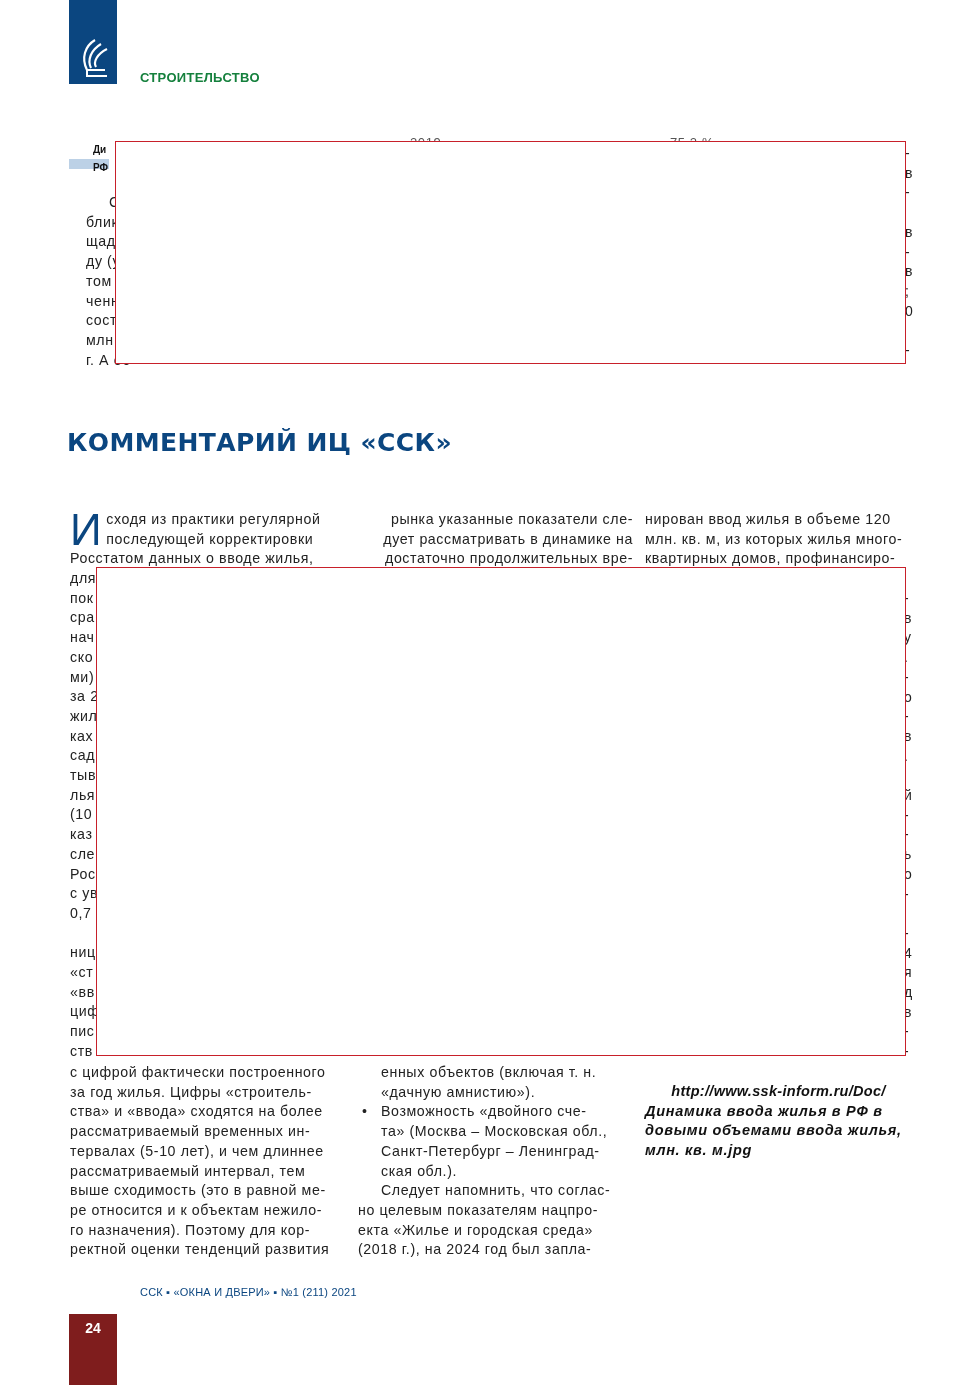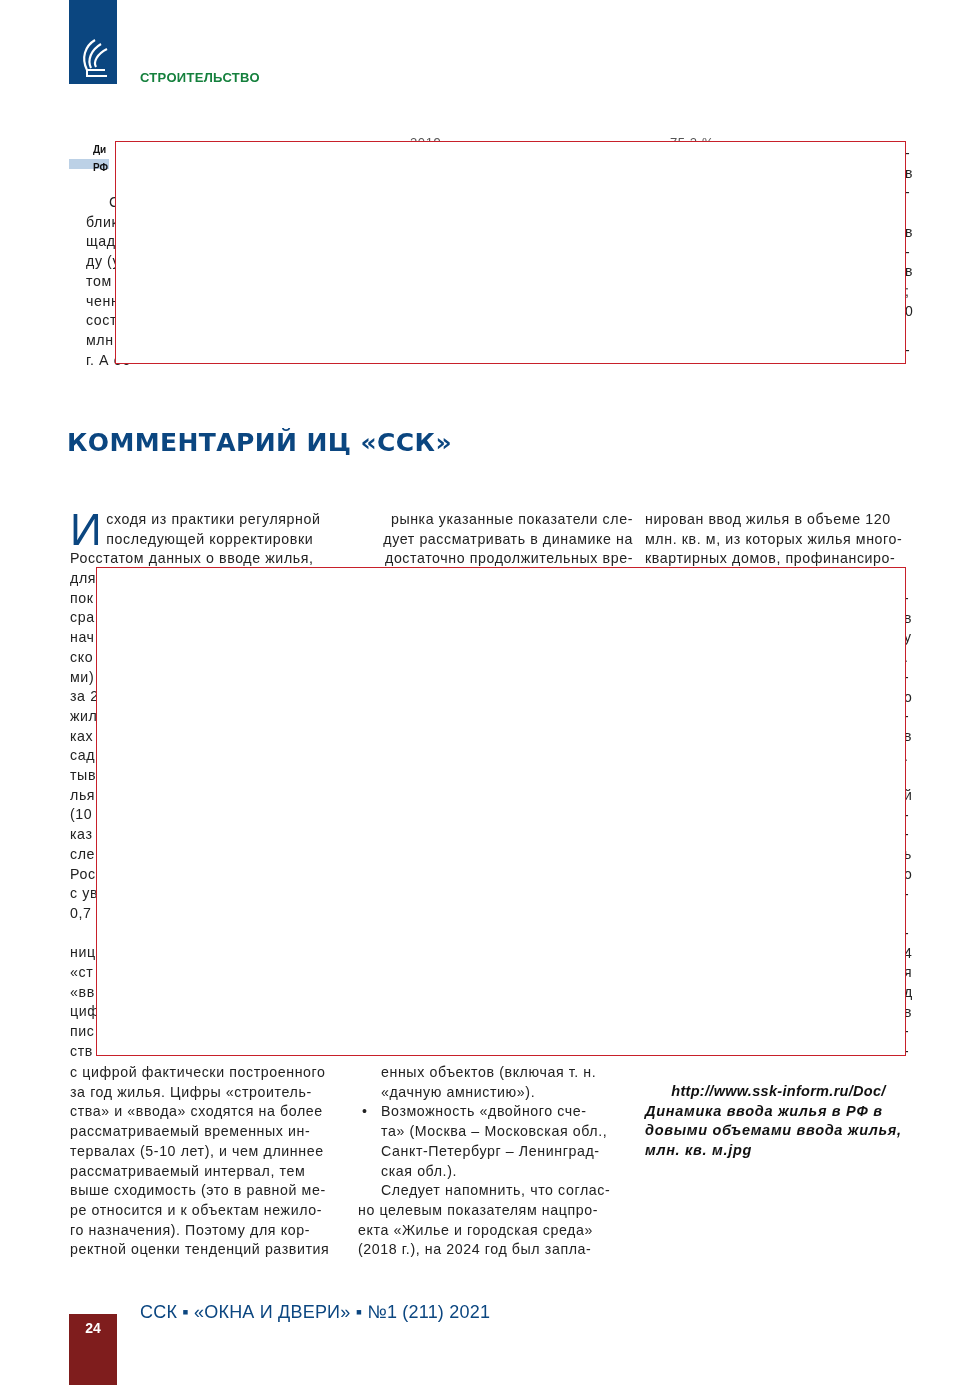--- a/index.html
+++ b/index.html
@@ -53,23 +53,22 @@
   .caption .url { display: block; text-align: center; letter-spacing: 0.3px; }
   .edge-marks { position: absolute; font-size: 14px; line-height: 19.7px; color: #222; }
   .footer-bar {
     position: absolute; left: 69px; top: 1314px; width: 48px; height: 71px; background: #7f1d1d;
   }
   .page-number {
     position: absolute; left: 0; top: 6px; width: 48px; text-align: center;
     font-size: 14px; font-weight: bold; color: #fff;
   }
   .footer-text {
-    position: absolute; left: 140px; top: 1286px; font-size: 18px; color: #0b4680;
+    position: absolute; left: 140px; top: 1286px; font-size: 11px; color: #0b4680;
     letter-spacing: 0.2px;
-    margin-top: 16px;
   }
   .faint-text { color: #555; }
 </style>
 </head>
 <body>
 
 <div class="top-bar">
   <svg class="logo" viewBox="0 0 36 44">
     <path d="M20 4 C10 10, 6 22, 12 34 L30 34" stroke="#fff" stroke-width="2.2" fill="none"></path>
     <path d="M26 8 C16 14, 12 24, 16 32" stroke="#fff" stroke-width="2.2" fill="none"></path>

